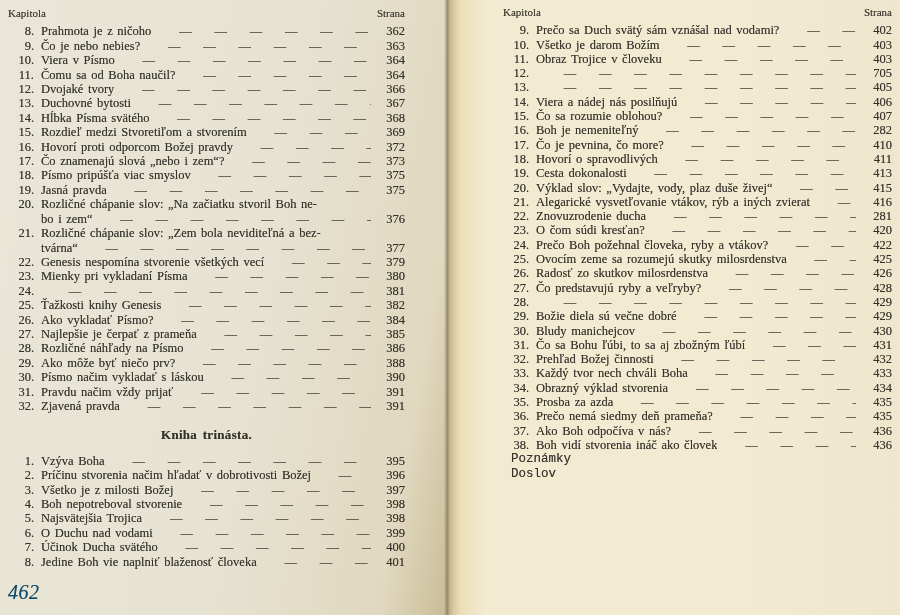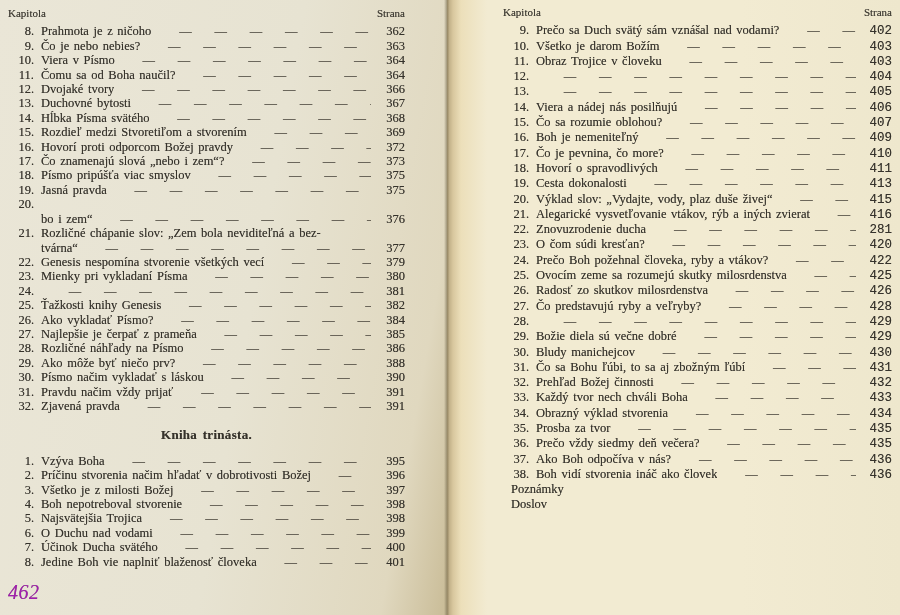--- a/index.html
+++ b/index.html
@@ -31,28 +31,28 @@
   .content-right{left:503px;top:5px;width:389px;line-height:14.3px;}
 
   .toc-header{display:flex;justify-content:space-between;font-size:11px;
     margin-bottom:4px;color:#3b3830;}
   .toc-row{display:flex;align-items:baseline;word-spacing:1.5px;}
   .num{flex:none;width:26px;text-align:right;margin-right:7px;}
   .title{flex:0 1 auto;overflow:hidden;}
   .leader{flex:1 1 0;min-width:0;overflow:hidden;margin:0 3px 0 6px;
     color:#4a463c;letter-spacing:1px;}
   .pagenum{flex:none;width:31px;text-align:right;}
-  .content-right .pagenum{width:33px;font-family:Liberation Mono, monospace;}
+  .content-right .pagenum{width:33px;}
 
   .book-heading{font-weight:bold;text-align:center;font-size:13px;
     margin:15px 0 11px 0;letter-spacing:.3px;word-spacing:2px;}
 
-  .footer-line{padding-left:8px;}
-
-  .folio{margin-top:16px;font-style:italic;font-size:20px;letter-spacing:.5px;color:#a21caf;}
+  .footer-line{padding-left:8px;font-family:Liberation Mono, monospace;}
+
+  .folio{margin-top:16px;font-style:italic;font-size:20px;letter-spacing:.5px;color:#0c4a6e;}
 
   
   .content, .folio{text-shadow:0 0 .45px rgba(53,50,43,.55);}
 </style>
 </head>
 <body>
 
 <div class="scan">
   <div class="page-left"></div>
   <div class="page-right"></div>
@@ -131,20 +131,21 @@
           <span class="pagenum">375</span>
         </div>
         <div class="toc-row">
           <span class="num">19.</span>
           <span class="title">Jasná pravda</span>
           <span class="leader">   —   —   —   —   —   —   —   —   —   —   —   —   —   —   —   —   —   —   —   —   —   —   —   —</span>
           <span class="pagenum">375</span>
         </div>
         <div class="toc-row">
           <span class="num">20.</span>
+          <span class="title">Rozličné chápanie slov: „Na začiatku stvoril Boh ne-</span>
         </div>
         <div class="toc-row">
           <span class="num"></span>
           <span class="title">bo i zem“</span>
           <span class="leader">   —   —   —   —   —   —   —   —   —   —   —   —   —   —   —   —   —   —   —   —   —   —   —   —</span>
           <span class="pagenum">376</span>
         </div>
         <div class="toc-row">
           <span class="num">21.</span>
           <span class="title">Rozličné chápanie slov: „Zem bola neviditeľná a bez-</span>
@@ -295,21 +296,21 @@
         </div>
         <div class="toc-row">
           <span class="num">11.</span>
           <span class="title">Obraz Trojice v človeku</span>
           <span class="leader">   —   —   —   —   —   —   —   —   —   —   —   —   —   —   —   —   —   —   —   —   —   —   —   —</span>
           <span class="pagenum">403</span>
         </div>
         <div class="toc-row">
           <span class="num">12.</span>
           <span class="leader">   —   —   —   —   —   —   —   —   —   —   —   —   —   —   —   —   —   —   —   —   —   —   —   —</span>
-          <span class="pagenum">404</span>
+          <span class="pagenum">705</span>
         </div>
         <div class="toc-row">
           <span class="num">13.</span>
           <span class="leader">   —   —   —   —   —   —   —   —   —   —   —   —   —   —   —   —   —   —   —   —   —   —   —   —</span>
           <span class="pagenum">405</span>
         </div>
         <div class="toc-row">
           <span class="num">14.</span>
           <span class="title">Viera a nádej nás posilňujú</span>
           <span class="leader">   —   —   —   —   —   —   —   —   —   —   —   —   —   —   —   —   —   —   —   —   —   —   —   —</span>
@@ -318,21 +319,21 @@
         <div class="toc-row">
           <span class="num">15.</span>
           <span class="title">Čo sa rozumie oblohou?</span>
           <span class="leader">   —   —   —   —   —   —   —   —   —   —   —   —   —   —   —   —   —   —   —   —   —   —   —   —</span>
           <span class="pagenum">407</span>
         </div>
         <div class="toc-row">
           <span class="num">16.</span>
           <span class="title">Boh je nemeniteľný</span>
           <span class="leader">   —   —   —   —   —   —   —   —   —   —   —   —   —   —   —   —   —   —   —   —   —   —   —   —</span>
-          <span class="pagenum">409</span>
+          <span class="pagenum">282</span>
         </div>
         <div class="toc-row">
           <span class="num">17.</span>
           <span class="title">Čo je pevnina, čo more?</span>
           <span class="leader">   —   —   —   —   —   —   —   —   —   —   —   —   —   —   —   —   —   —   —   —   —   —   —   —</span>
           <span class="pagenum">410</span>
         </div>
         <div class="toc-row">
           <span class="num">18.</span>
           <span class="title">Hovorí o spravodlivých</span>
@@ -429,27 +430,27 @@
           <span class="pagenum">433</span>
         </div>
         <div class="toc-row">
           <span class="num">34.</span>
           <span class="title">Obrazný výklad stvorenia</span>
           <span class="leader">   —   —   —   —   —   —   —   —   —   —   —   —   —   —   —   —   —   —   —   —   —   —   —   —</span>
           <span class="pagenum">434</span>
         </div>
         <div class="toc-row">
           <span class="num">35.</span>
-          <span class="title">Prosba za tvor</span>
+          <span class="title">Prosba za azda</span>
           <span class="leader">   —   —   —   —   —   —   —   —   —   —   —   —   —   —   —   —   —   —   —   —   —   —   —   —</span>
           <span class="pagenum">435</span>
         </div>
         <div class="toc-row">
           <span class="num">36.</span>
-          <span class="title">Prečo vždy siedmy deň večera?</span>
+          <span class="title">Prečo nemá siedmy deň prameňa?</span>
           <span class="leader">   —   —   —   —   —   —   —   —   —   —   —   —   —   —   —   —   —   —   —   —   —   —   —   —</span>
           <span class="pagenum">435</span>
         </div>
         <div class="toc-row">
           <span class="num">37.</span>
           <span class="title">Ako Boh odpočíva v nás?</span>
           <span class="leader">   —   —   —   —   —   —   —   —   —   —   —   —   —   —   —   —   —   —   —   —   —   —   —   —</span>
           <span class="pagenum">436</span>
         </div>
         <div class="toc-row">

